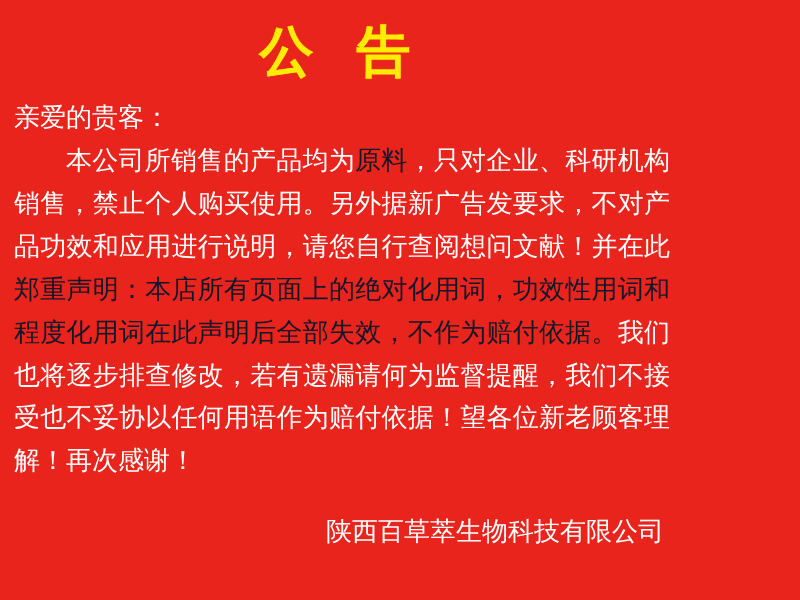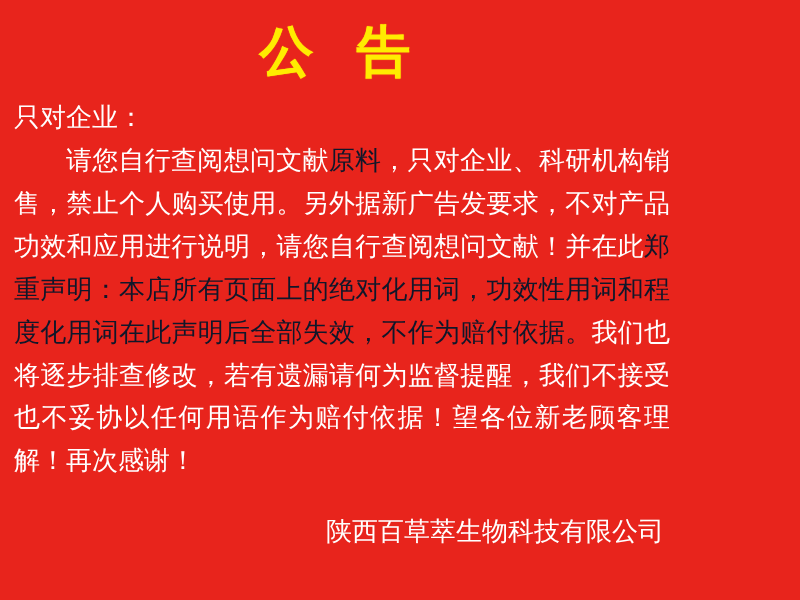--- a/index.html
+++ b/index.html
@@ -59,23 +59,23 @@
     display: block;
   }
 </style>
 </head>
 <body style="background: rgb(232, 36, 28);">
 
 <div class="notice">
 
   <div class="title">公 告</div>
 
-  <div class="salutation">只对企业：</div>
+  <div class="salutation">亲爱的贵客：</div>
 
   <div class="body-text para-indent">
     <span class="flow" style="display:inline">
-      <span>请您自行查阅想问文献</span><span class="hl">原料</span><span>，只对企业、科研机构销售，禁止个人购买使用。另外据新广告发要求，不对产品功效和应用进行说明，请您自行查阅想问文献！并在此</span><span class="hl">郑重声明：本店所有页面上的绝对化用词，功效性用词和程度化用词在此声明后全部失效，不作为赔付依据。</span><span>我们也将逐步排查修改，若有遗漏请何为监督提醒，我们不接受也不妥协以任何用语作为赔付依据！望各位新老顾客理解！再次感谢！</span>
+      <span>本公司所销售的产品均为</span><span class="hl">原料</span><span>，只对企业、科研机构销售，禁止个人购买使用。另外据新广告发要求，不对产品功效和应用进行说明，请您自行查阅想问文献！并在此</span><span class="hl">郑重声明：本店所有页面上的绝对化用词，功效性用词和程度化用词在此声明后全部失效，不作为赔付依据。</span><span>我们也将逐步排查修改，若有遗漏请何为监督提醒，我们不接受也不妥协以任何用语作为赔付依据！望各位新老顾客理解！再次感谢！</span>
     </span>
   </div>
 
   <div class="signature">陕西百草萃生物科技有限公司</div>
 
 </div>
 
 </body></html>

